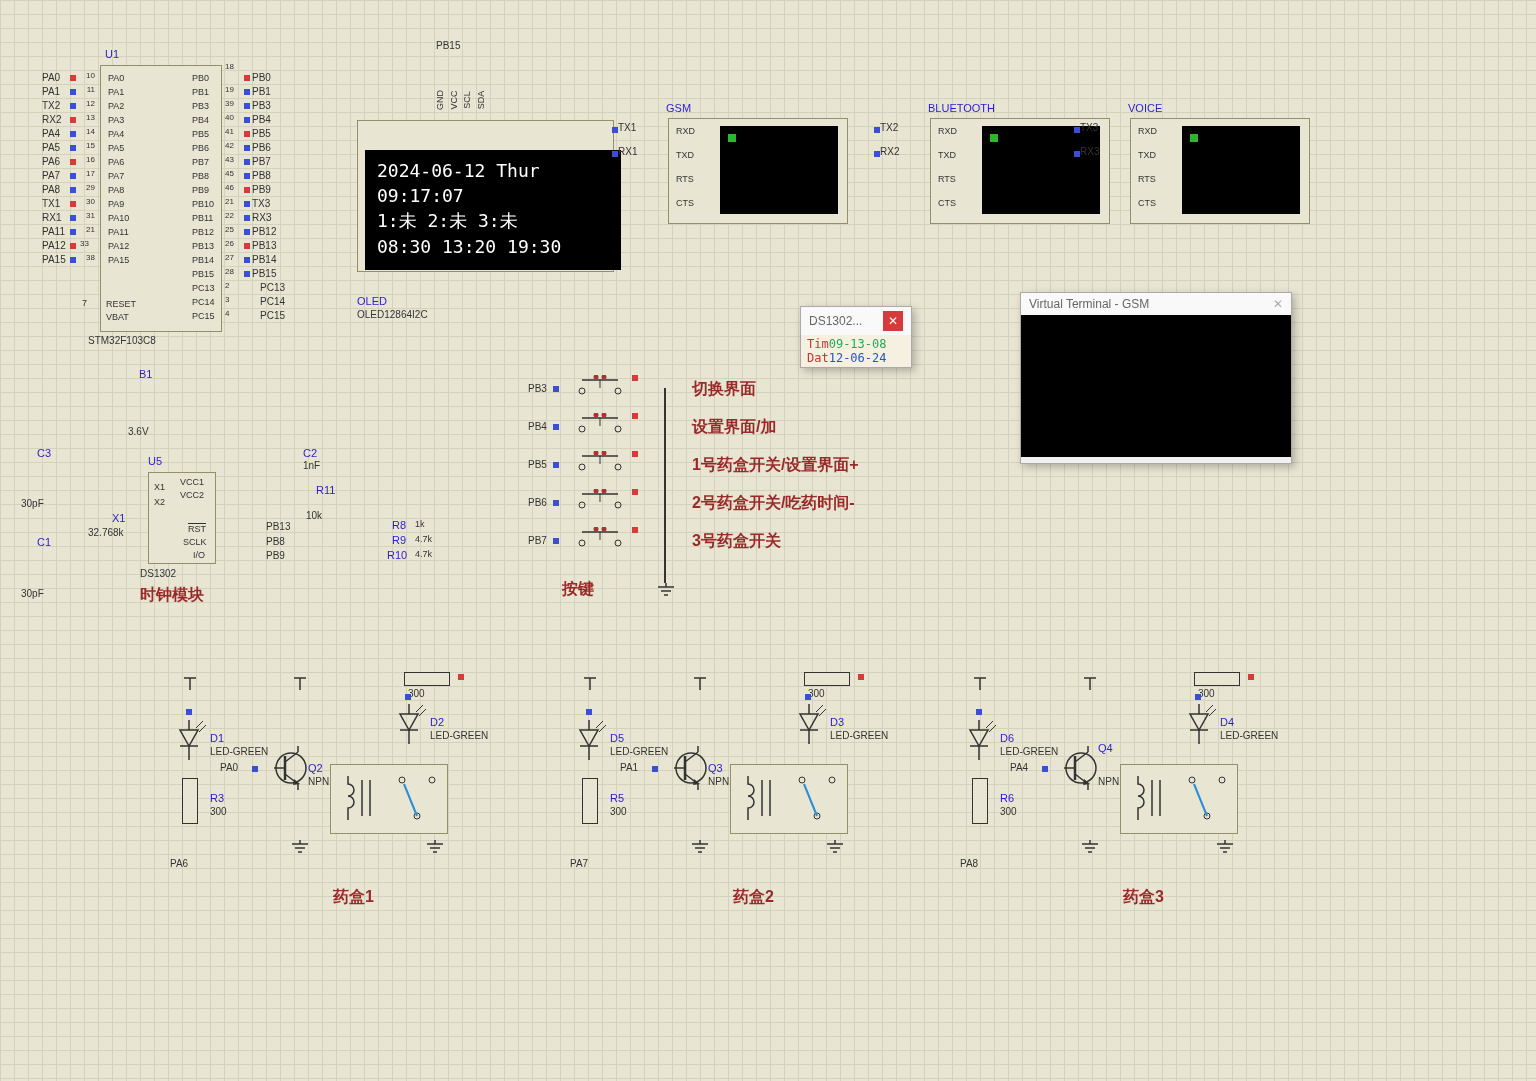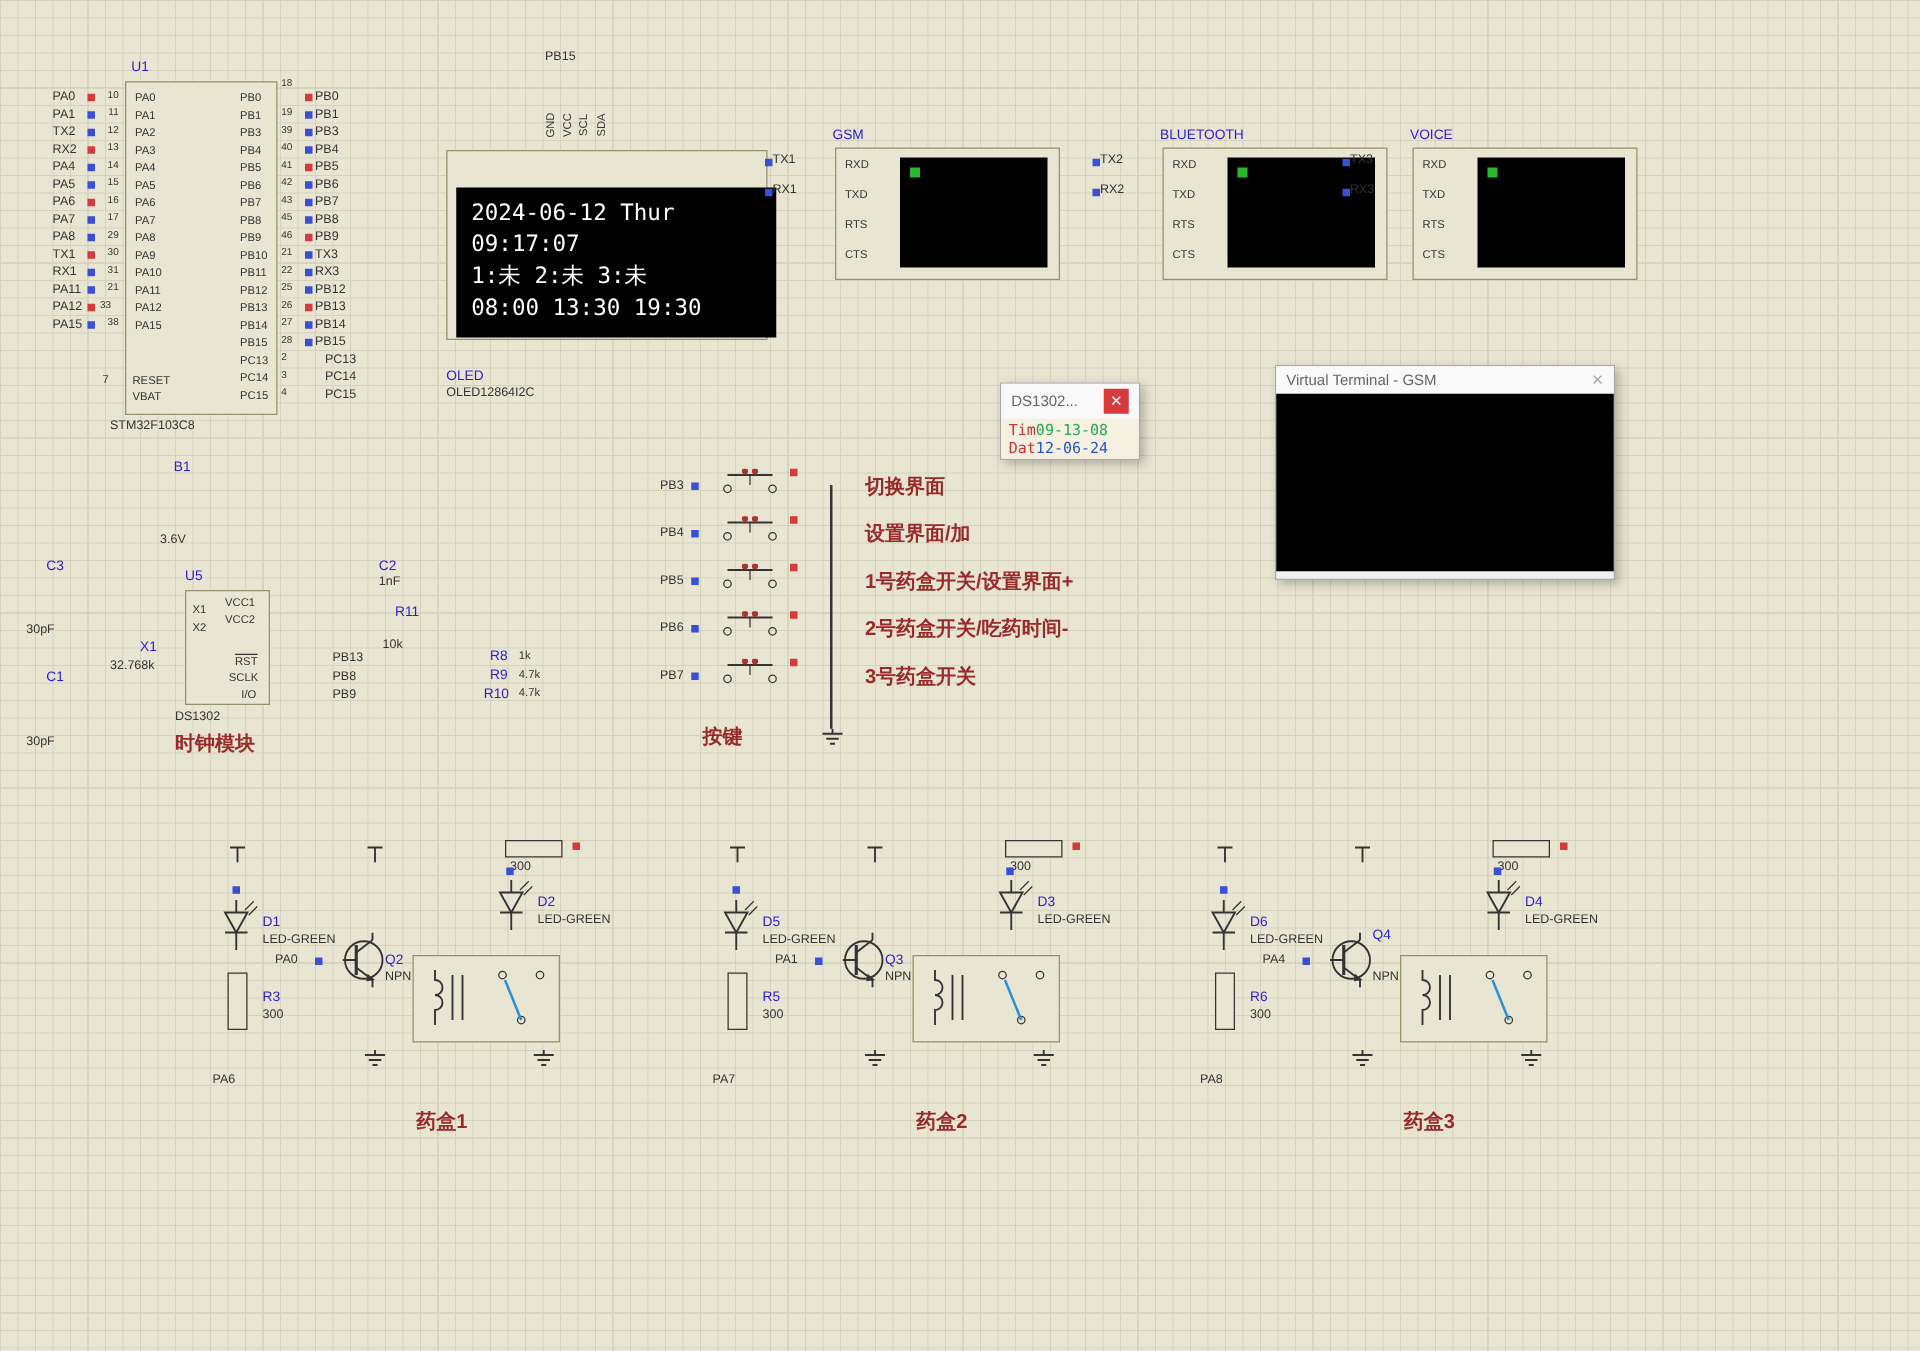--- a/index.html
+++ b/index.html
@@ -164,21 +164,21 @@
   </div>
 <div class="pin-lbl" style="left:106px;top:299px">RESET</div>
 <div class="pin-lbl" style="left:106px;top:312px">VBAT</div>
 <div class="pin-lbl" style="left:82px;top:298px">7</div>
 
 <div class="comp" style="left:357px;top:120px;width:255px;height:150px"></div>
 <div class="oled-screen" style="left:365px;top:150px;width:232px;height:104px">
   <div>2024-06-12  Thur</div>
   <div>09:17:07</div>
   <div>1:未  2:未  3:未</div>
-  <div>08:00 13:30 19:30</div>
+  <div>08:30 13:20 19:30</div>
 </div>
 <div class="lbl" style="left:357px;top:295px">OLED</div>
 <div class="val" style="left:357px;top:309px">OLED12864I2C</div>
 <div class="pin-lbl" style="left:430px;top:95px;transform:rotate(-90deg)">GND</div>
 <div class="pin-lbl" style="left:444px;top:95px;transform:rotate(-90deg)">VCC</div>
 <div class="pin-lbl" style="left:458px;top:95px;transform:rotate(-90deg)">SCL</div>
 <div class="pin-lbl" style="left:472px;top:95px;transform:rotate(-90deg)">SDA</div>
 <div class="net" style="left:436px;top:40px">PB15</div>
 
 <div id="serials">

